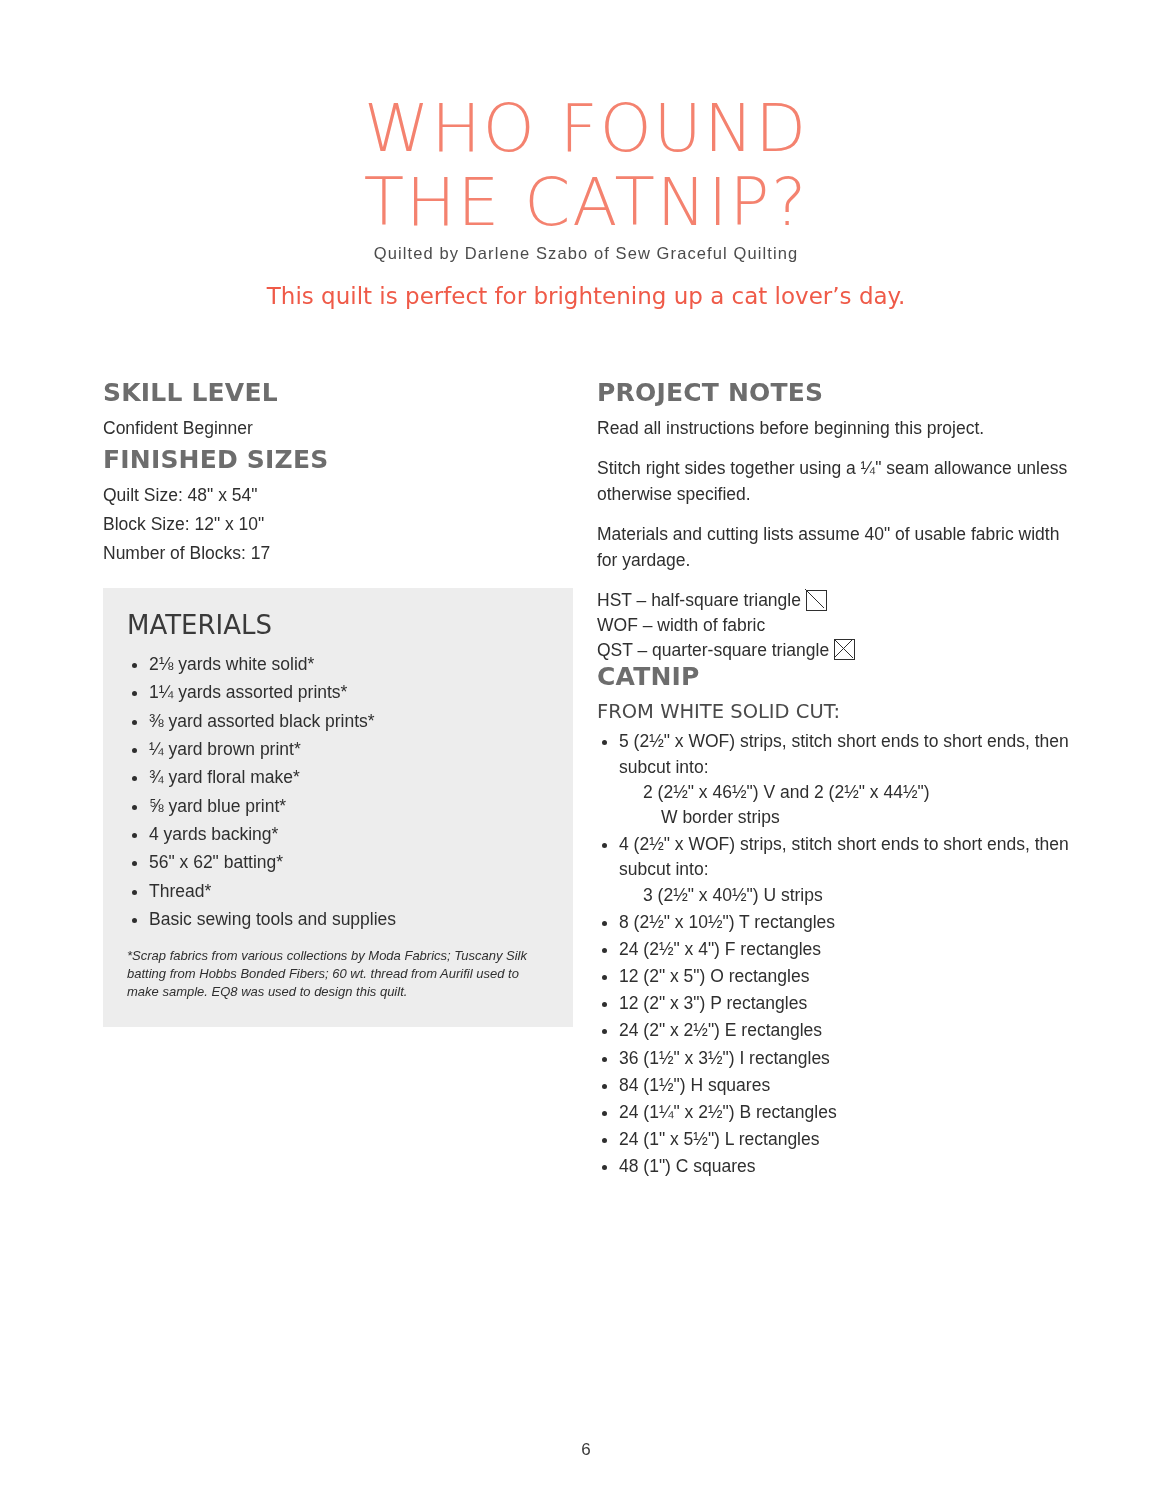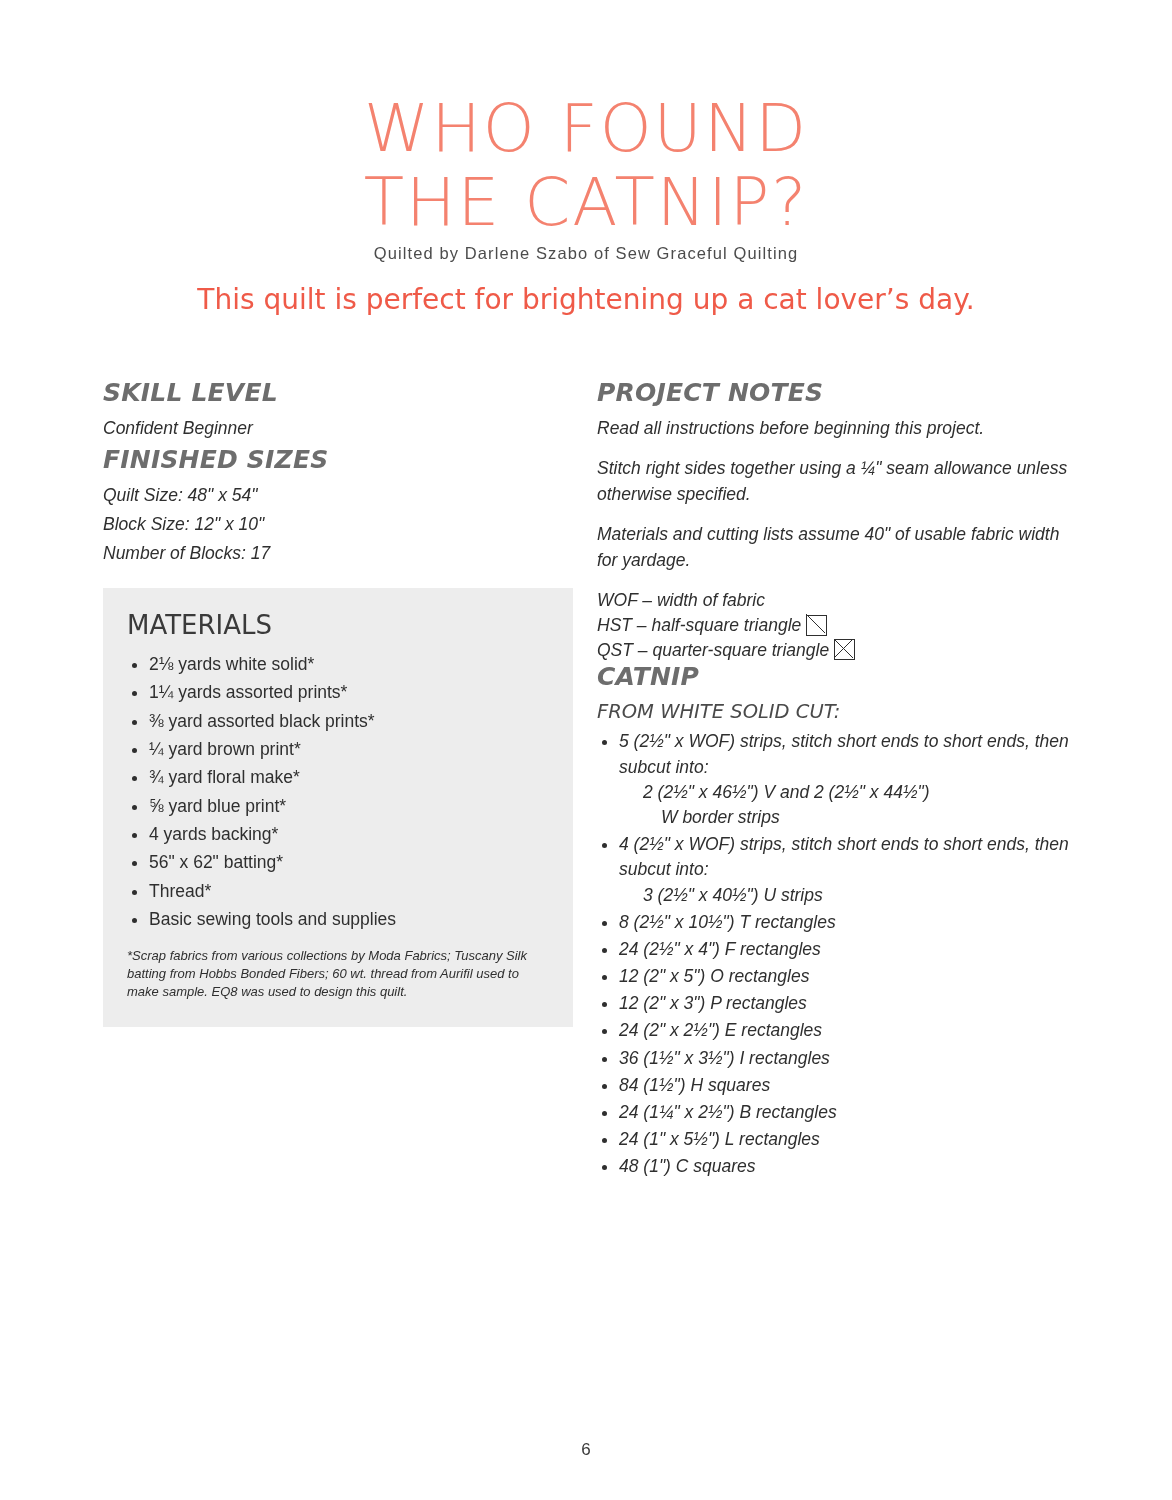--- a/index.html
+++ b/index.html
@@ -38,34 +38,33 @@
   }
   .byline {
     margin-top: 4px;
     font-size: 16.5px;
     letter-spacing: 1.1px;
     color: #4c4c4c;
     font-family: "Liberation Sans", sans-serif;
   }
   .tagline {
     margin-top: 20px;
-    font-size: 28px;
+    font-size: 23px;
     color: #ef5a48;
     font-family: "DejaVu Sans", sans-serif;
     font-weight: 400;
   }
 
   
   .columns {
     position: absolute;
     top: 378px;
     left: 0;
     width: 1172px;
     height: 1010px;
-    font-style: italic;
   }
   .col-left {
     position: absolute;
     left: 103px;
     top: 0;
     width: 470px;
   }
   .col-right {
     position: absolute;
     left: 597px;
@@ -299,25 +298,25 @@
       </div>
     </div>
 
     <div class="col-right">
       <h2 class="section">PROJECT NOTES</h2>
       <p class="para">Read all instructions before beginning this project.</p>
       <p class="para">Stitch right sides together using a ¼" seam allowance unless otherwise specified.</p>
       <p class="para">Materials and cutting lists assume 40" of usable fabric width for yardage.</p>
 
       <div class="nowrap-line">
-        <span>WOF – width of fabric</span>
+        <span>HST – half-square triangle</span>
+        <span class="hst-icon"></span>
       </div>
       <div class="nowrap-line">
-        <span>HST – half-square triangle</span>
-        <span class="hst-icon"></span>
+        <span>WOF – width of fabric</span>
       </div>
       <div class="nowrap-line">
         <span>QST – quarter-square triangle</span>
         <span class="qst-icon"></span>
       </div>
 
       <h2 class="section spaced">CATNIP</h2>
       <h3 class="subsection">FROM WHITE SOLID CUT:</h3>
       <ul class="cut">
         <li>

